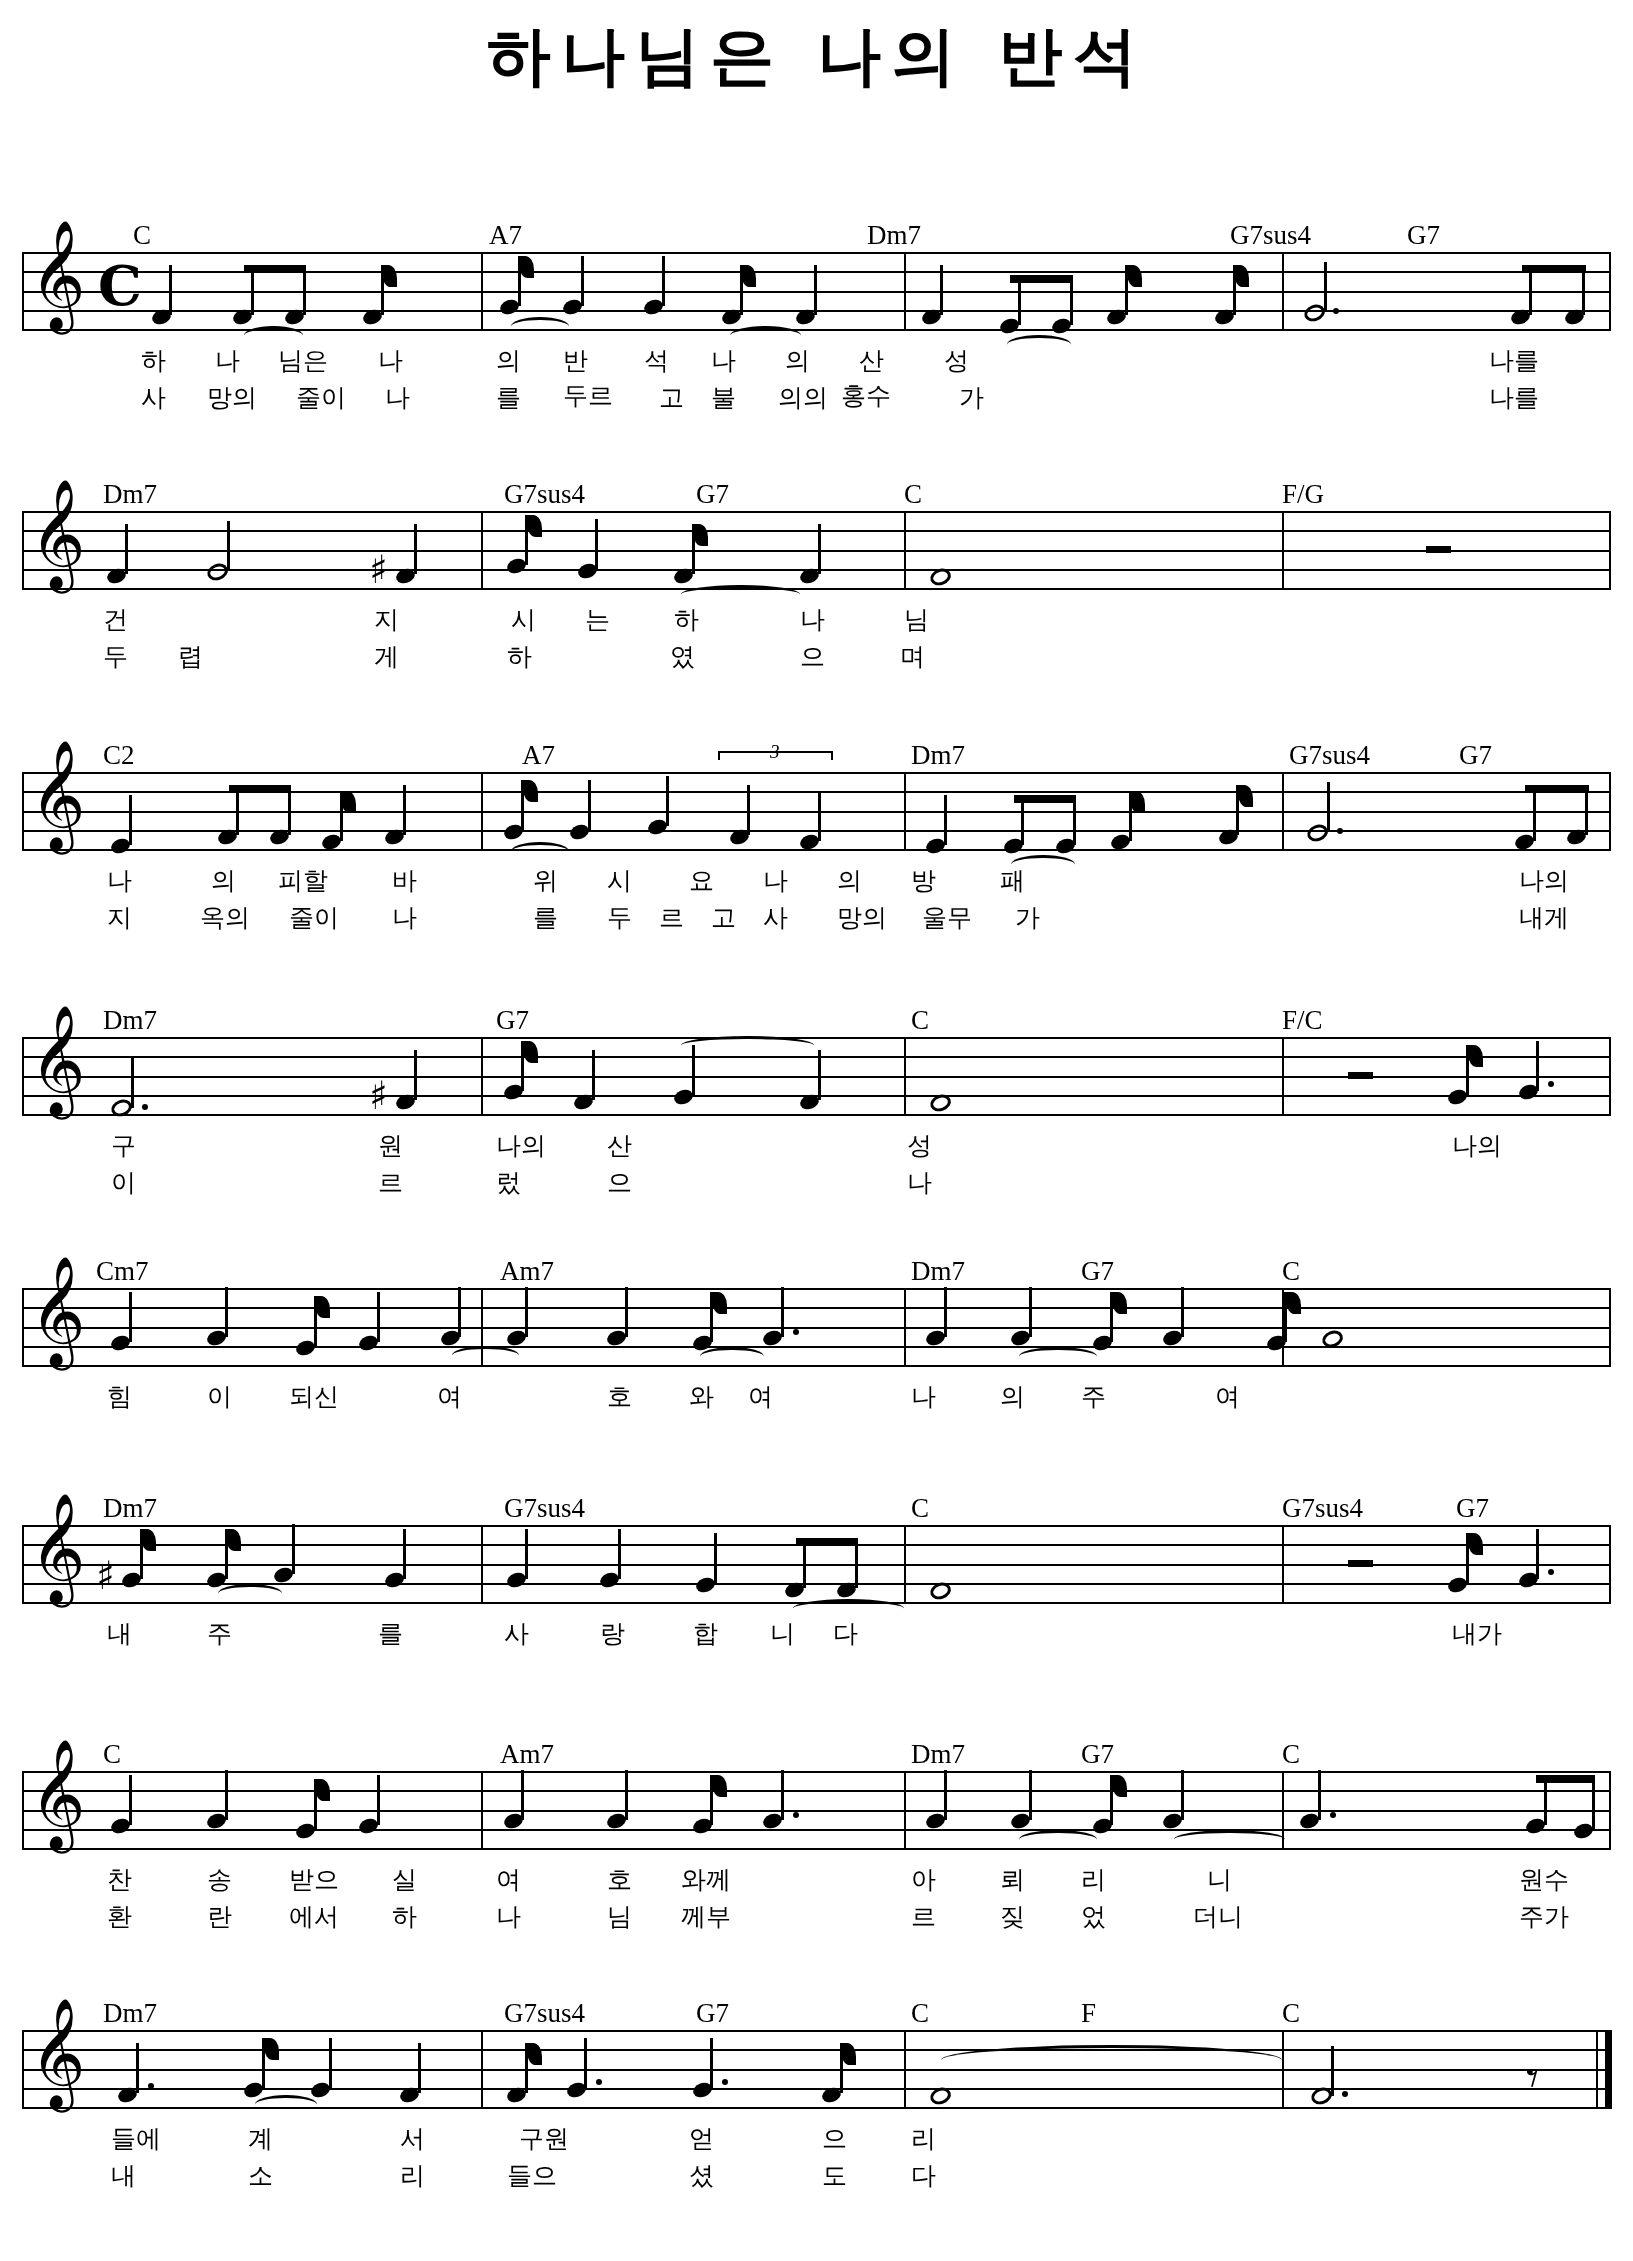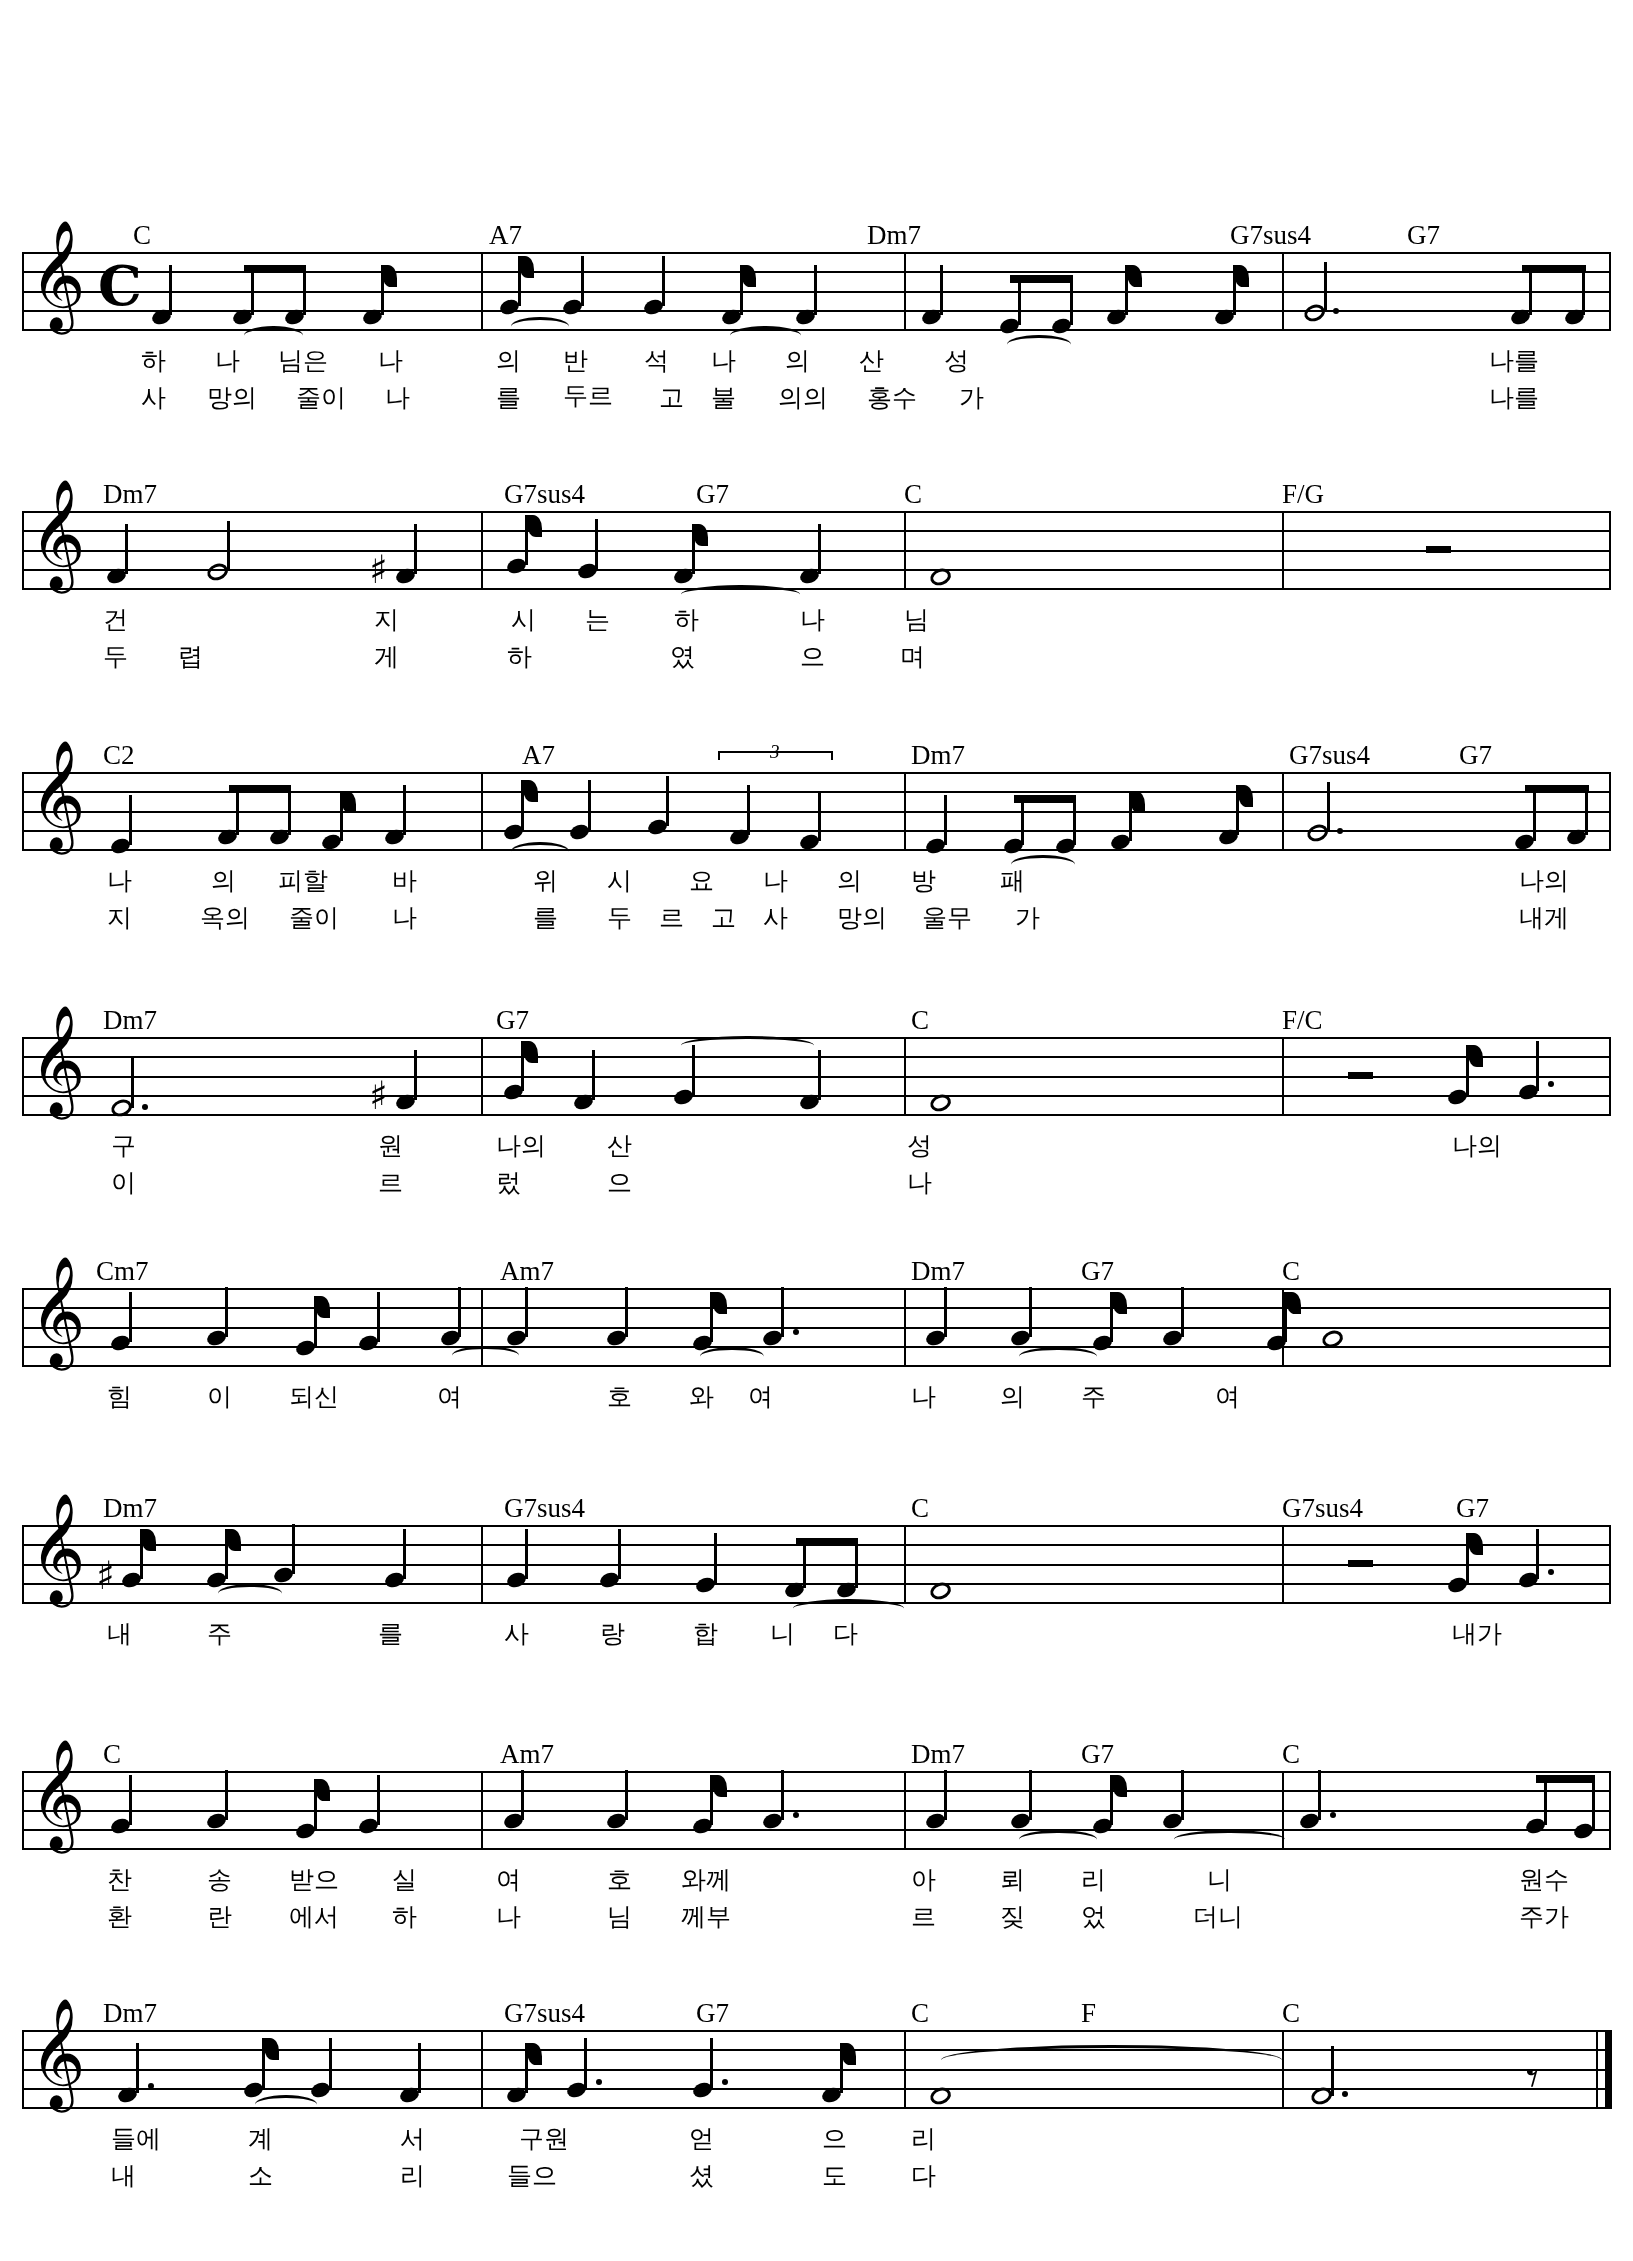--- a/index.html
+++ b/index.html
@@ -122,20 +122,21 @@
     font-size:25px;
     line-height:25px;
     white-space:nowrap;
   }
 </style>
 </head>
 <body>
 
 <div class="page">
 
+  <div class="title">하나님은 나의 반석</div>
 
   <div class="system" style="top:252px;">
     <div class="chord" style="left:111px;top:-30px;">C</div>
     <div class="chord" style="left:467px;top:-30px;">A7</div>
     <div class="chord" style="left:845px;top:-30px;">Dm7</div>
     <div class="chord" style="left:1208px;top:-30px;">G7sus4</div>
     <div class="chord" style="left:1385px;top:-30px;">G7</div>
 
     <div class="staff">
       <div class="line l0"></div>
@@ -254,21 +255,21 @@
     <div class="lyricline" style="top:133px;">
       <span class="lyric" style="left:119px;">사</span>
       <span class="lyric" style="left:185px;">망의</span>
       <span class="lyric" style="left:274px;">줄이</span>
       <span class="lyric" style="left:363px;">나</span>
       <span class="lyric" style="left:474px;">를</span>
       <span class="lyric" style="left:541px;font-family:Liberation Mono, monospace;">두르</span>
       <span class="lyric" style="left:637px;">고</span>
       <span class="lyric" style="left:689px;">불</span>
       <span class="lyric" style="left:756px;">의의</span>
-      <span class="lyric" style="left:845px;">홍수</span>
+      <span class="lyric" style="left:819px;font-family:Liberation Mono, monospace;">홍수</span>
       <span class="lyric" style="left:937px;">가</span>
       <span class="lyric" style="left:1467px;">나를</span>
     </div>
   </div>
 
   <div class="system" style="top:511px;">
     <div class="chord" style="left:81px;top:-30px;">Dm7</div>
     <div class="chord" style="left:482px;top:-30px;">G7sus4</div>
     <div class="chord" style="left:674px;top:-30px;">G7</div>
     <div class="chord" style="left:882px;top:-30px;">C</div>

